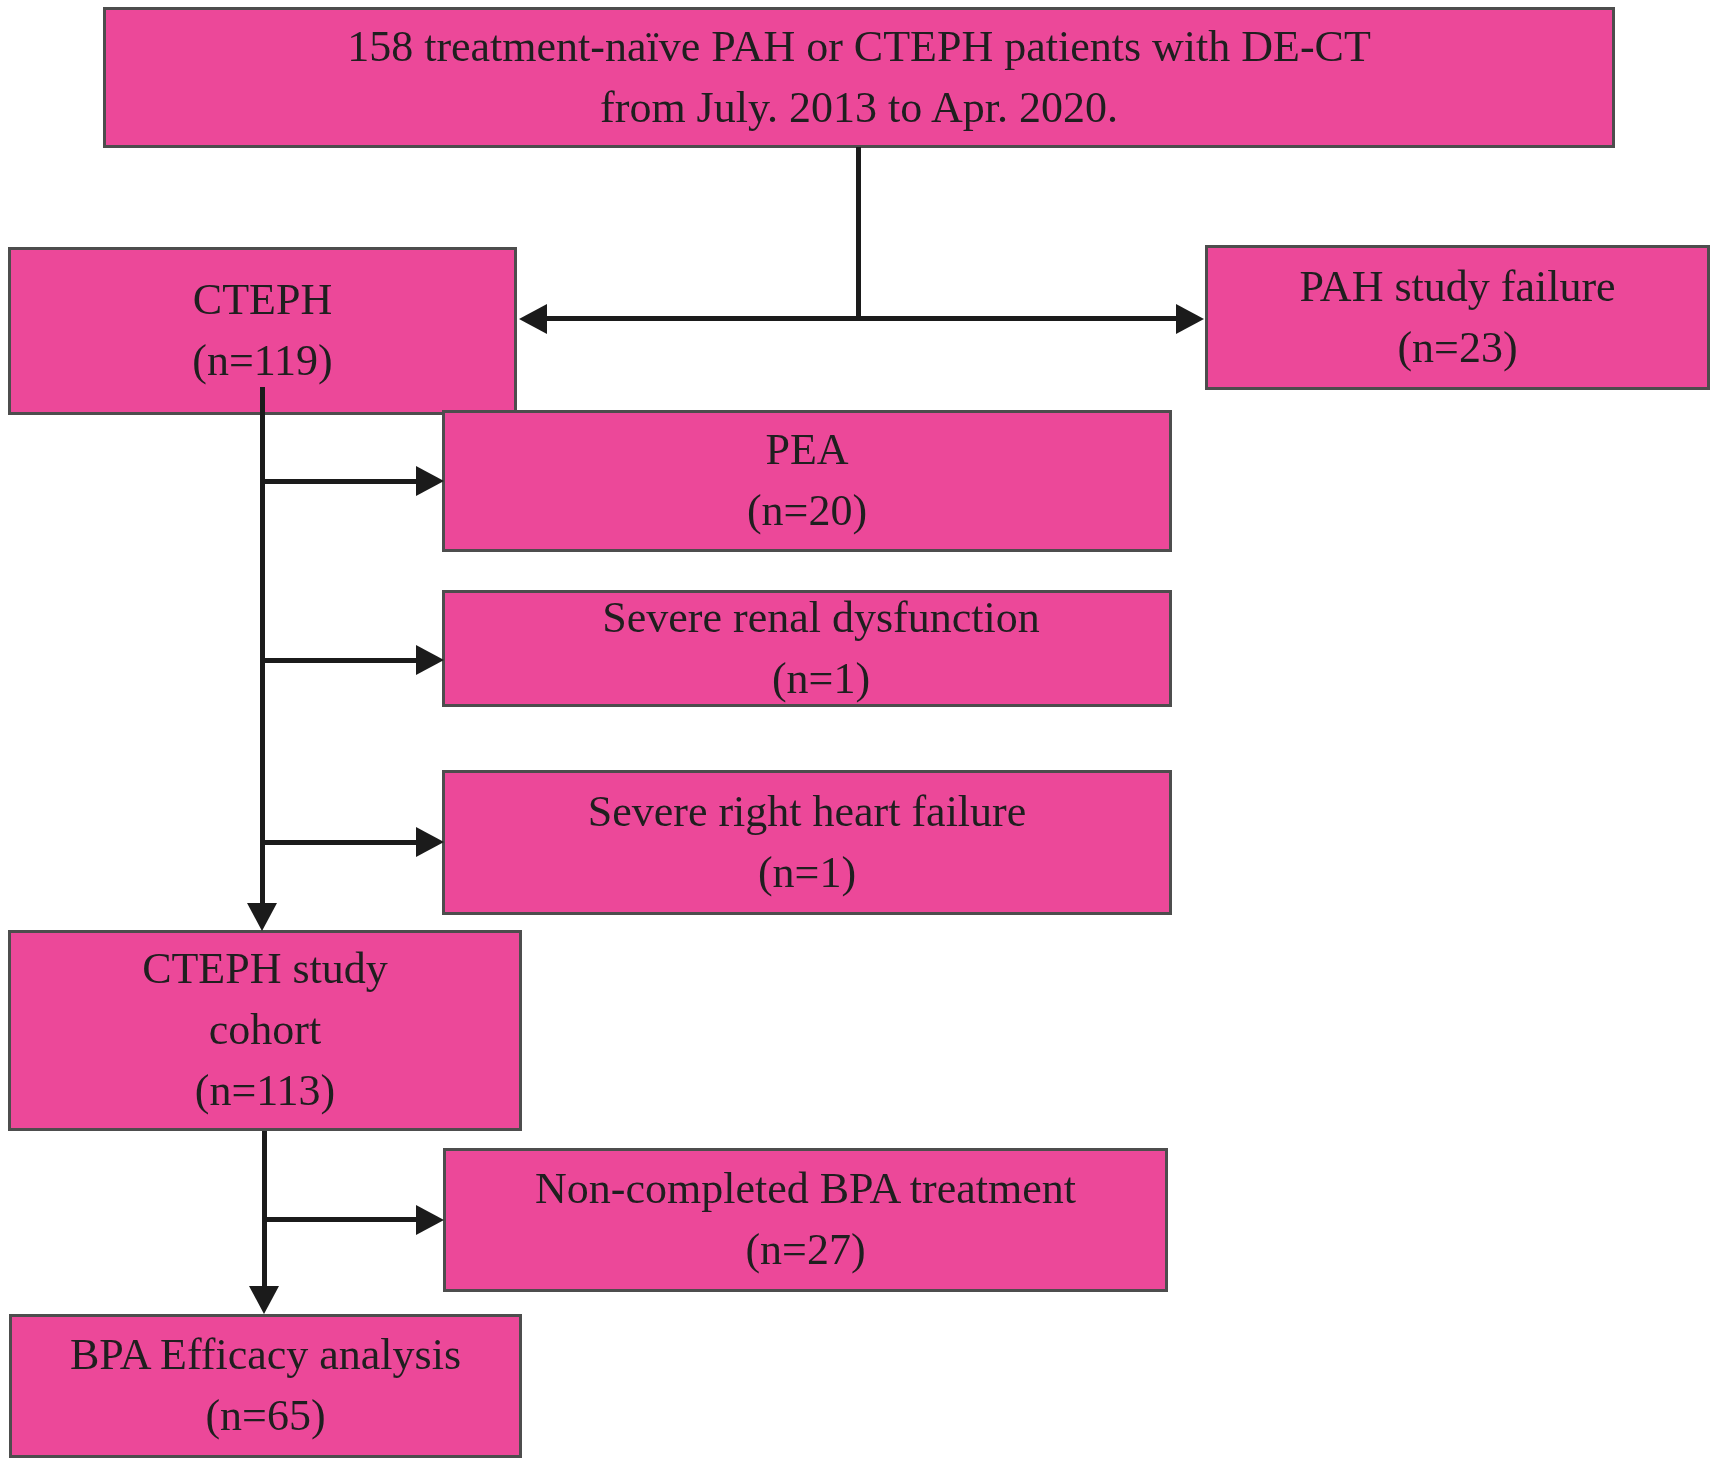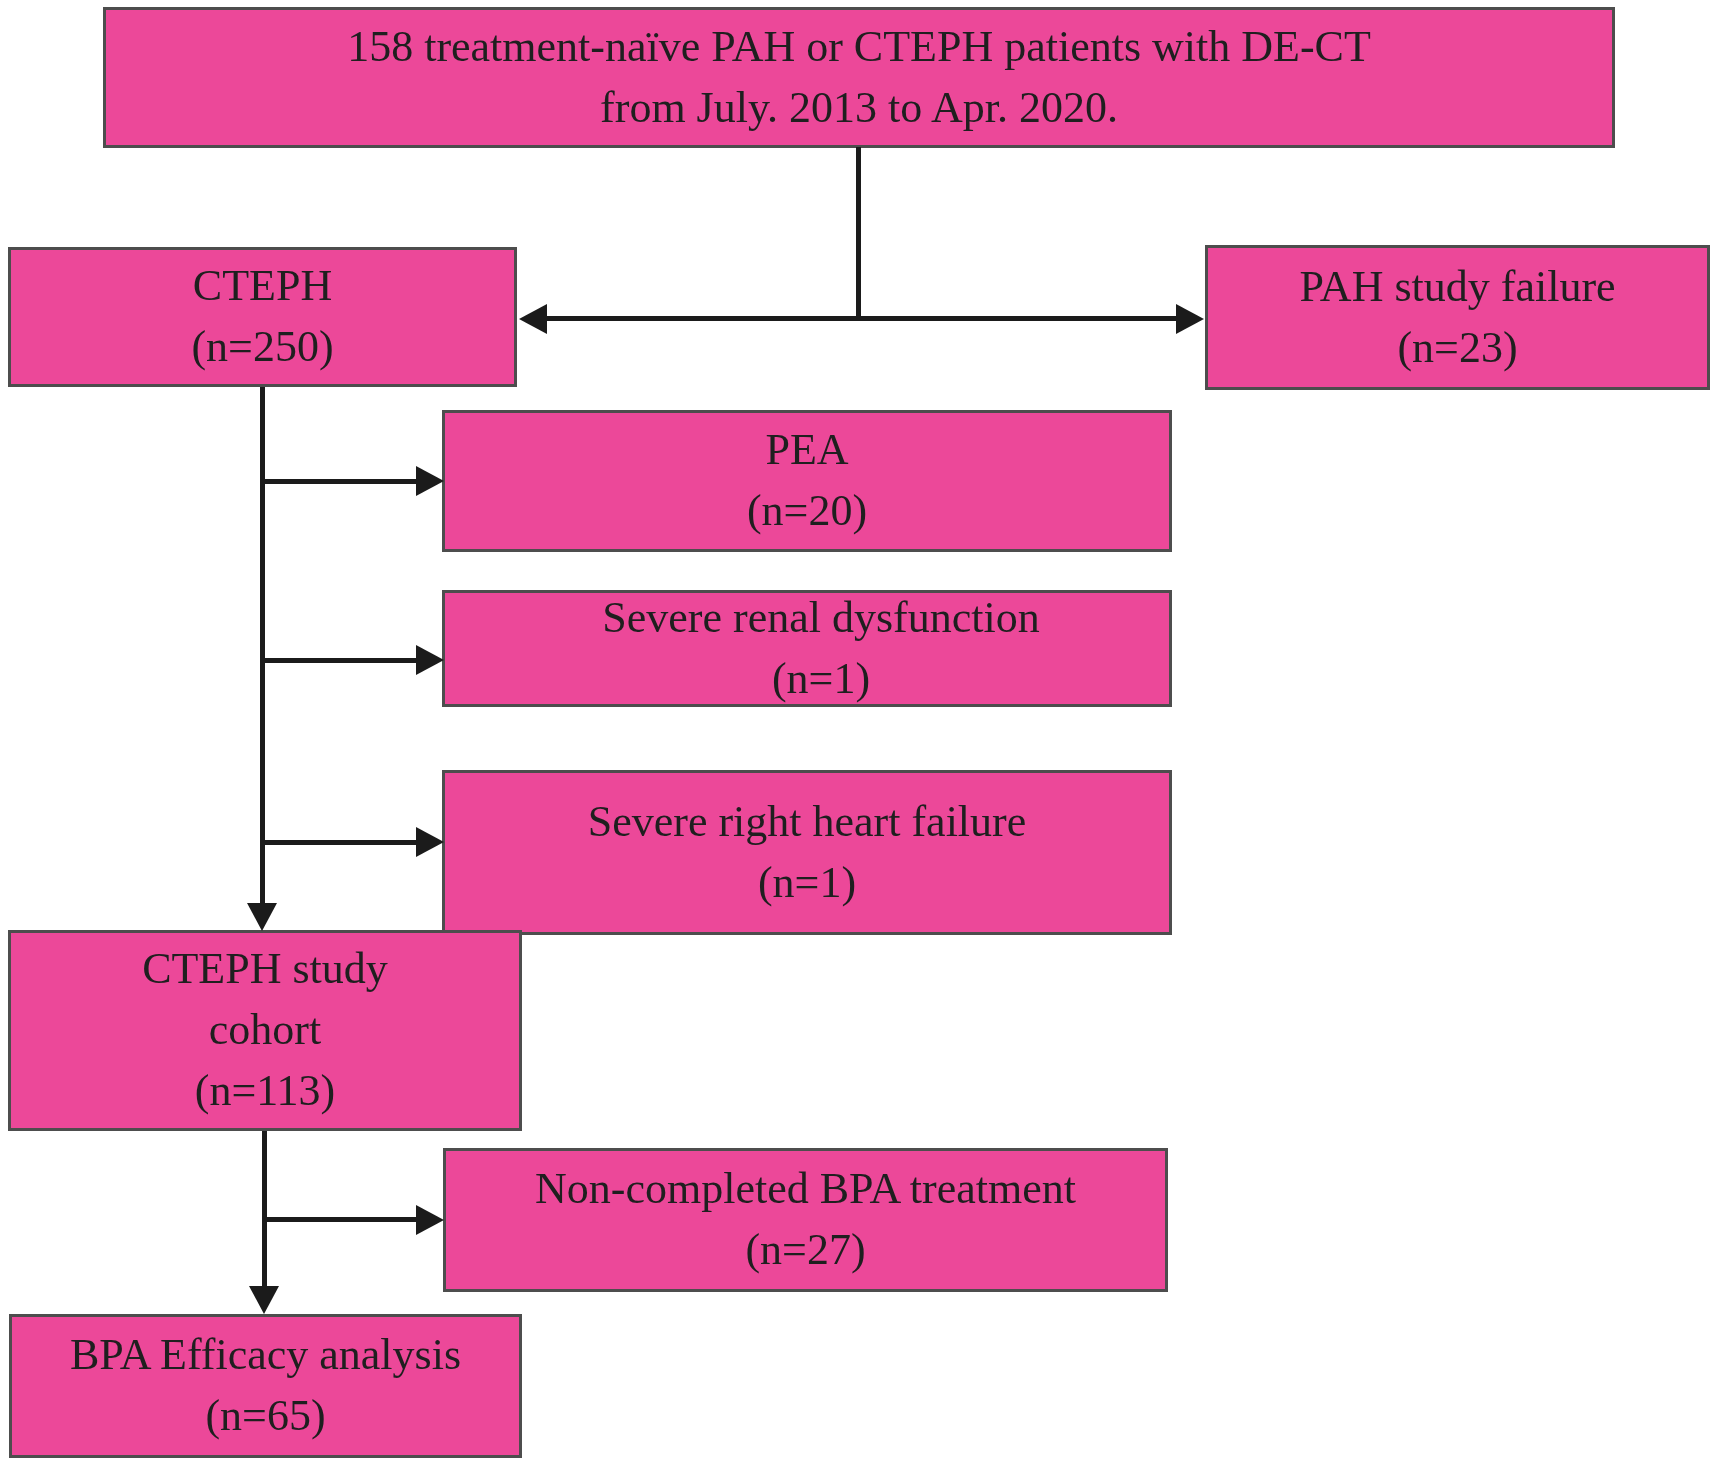--- a/index.html
+++ b/index.html
@@ -27,25 +27,25 @@
   }
   .node .ln { display: block; white-space: nowrap; }
   .conn { position: absolute; background: #1b1b1b; }
   .arr { position: absolute; width: 0; height: 0; }
   .arr.right { border-top: 15px solid transparent; border-bottom: 15px solid transparent; border-left: 28px solid #1b1b1b; }
   .arr.left  { border-top: 15px solid transparent; border-bottom: 15px solid transparent; border-right: 28px solid #1b1b1b; }
   .arr.down  { border-left: 15px solid transparent; border-right: 15px solid transparent; border-top: 28px solid #1b1b1b; }
 
   
   #box-source       { left: 103px;  top: 7px;    width: 1512px; height: 141px; }
-  #box-cteph        { left: 8px;    top: 247px;  width: 509px;  height: 140px; }
+  #box-cteph        { left: 8px;    top: 247px;  width: 509px;  height: 168px; }
   #box-pah          { left: 1205px; top: 245px;  width: 505px;  height: 145px; }
   #box-pea          { left: 442px;  top: 410px;  width: 730px;  height: 142px; }
   #box-renal        { left: 442px;  top: 590px;  width: 730px;  height: 117px; padding-left: 28px; }
-  #box-heart        { left: 442px;  top: 770px;  width: 730px;  height: 165px; }
+  #box-heart        { left: 442px;  top: 770px;  width: 730px;  height: 145px; }
   #box-cteph-study  { left: 8px;    top: 930px;  width: 514px;  height: 201px; }
   #box-noncompleted { left: 443px;  top: 1148px; width: 725px;  height: 144px; }
   #box-efficacy     { left: 9px;    top: 1314px; width: 513px;  height: 144px; }
 
   
   #drop-source      { left: 856px;  top: 147px;  width: 5px;   height: 172px; }
   #split-line       { left: 540px;  top: 316px;  width: 640px; height: 5px; }
   #arr-to-cteph     { left: 519px;  top: 304px; }
   #arr-to-pah       { left: 1176px; top: 304px; }
 
@@ -70,21 +70,21 @@
 
 <div class="canvas">
 
   <div class="node" id="box-source">
     <span class="ln">158 treatment-naïve PAH or CTEPH patients with DE-CT</span>
     <span class="ln">from July. 2013 to Apr. 2020.</span>
   </div>
 
   <div class="node" id="box-cteph">
     <span class="ln">CTEPH</span>
-    <span class="ln">(n=250)</span>
+    <span class="ln">(n=119)</span>
   </div>
 
   <div class="node" id="box-pah">
     <span class="ln">PAH study failure</span>
     <span class="ln">(n=23)</span>
   </div>
 
   <div class="node" id="box-pea">
     <span class="ln">PEA</span>
     <span class="ln">(n=20)</span>

